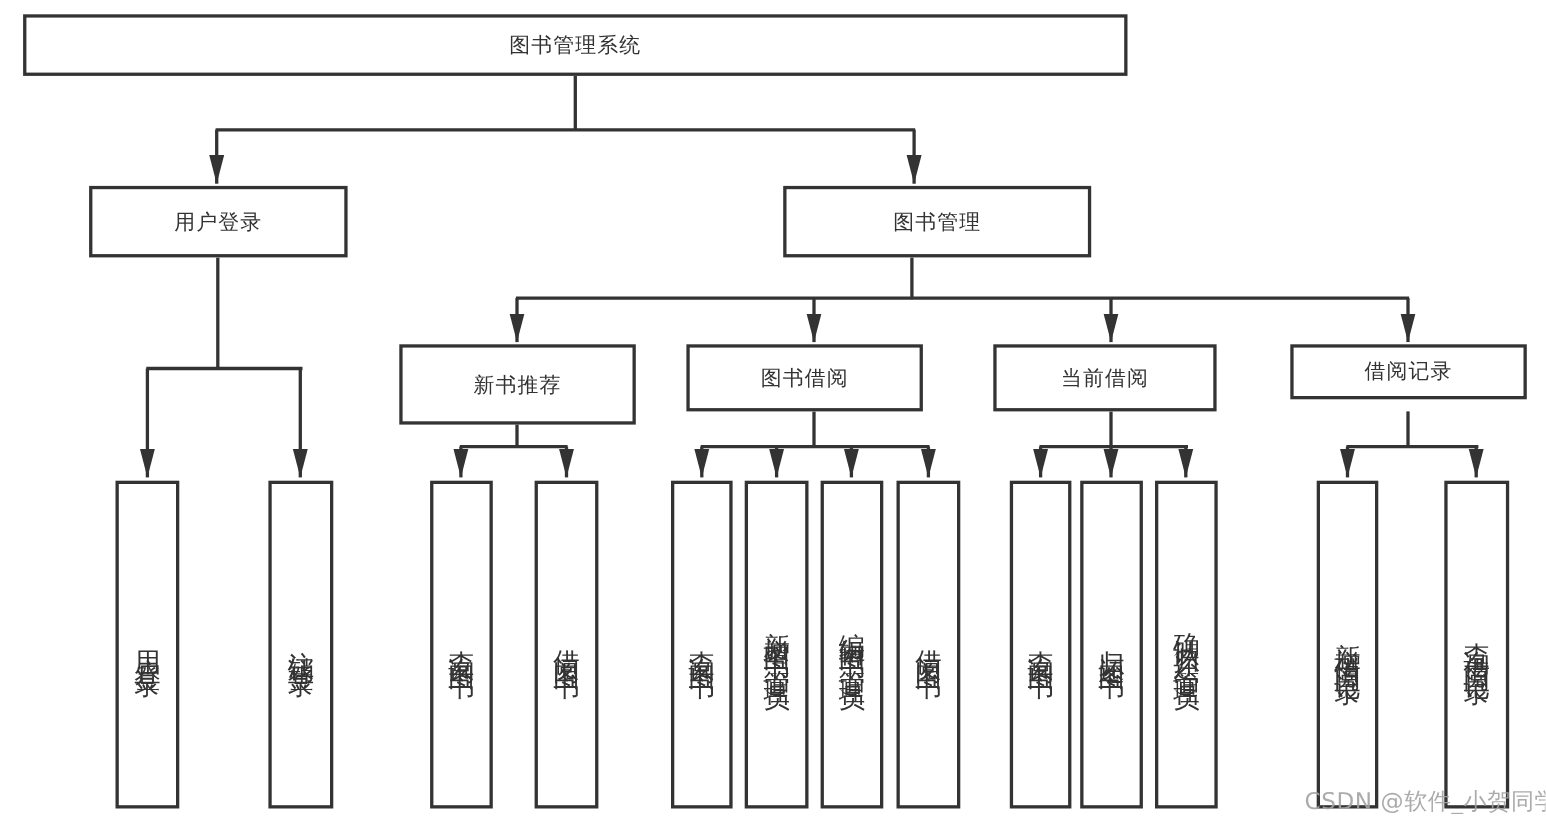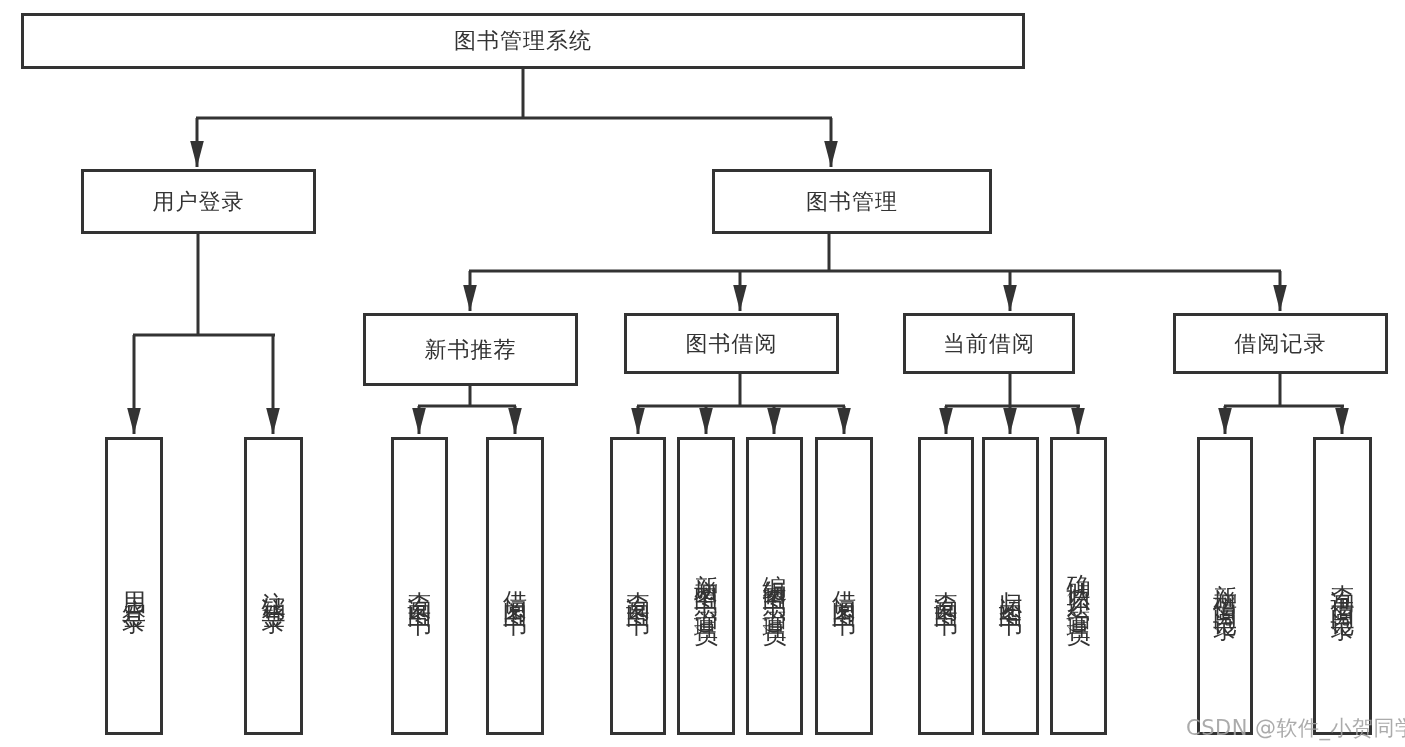--- a/index.html
+++ b/index.html
@@ -6,21 +6,21 @@
   body{
     width:1405px;height:747px;position:relative;background:#ffffff;
     font-family:"DejaVu Sans",sans-serif;color:#333333;overflow:hidden;
   }
   #connectors{position:absolute;left:0;top:0;width:1405px;height:747px;}
   #connectors line{stroke:#333333;stroke-width:3;}
   .box{
     position:absolute;box-sizing:border-box;border:3px solid #333333;background:#ffffff;
     display:flex;align-items:center;justify-content:center;
   }
-  .box .hlabel{font-size:22px;letter-spacing:1px;white-space:nowrap;}
+  .box .hlabel{font-size:19px;letter-spacing:1px;white-space:nowrap;}
   .box .vlabel{
     writing-mode:vertical-rl;text-orientation:mixed;
     font-size:24px;letter-spacing:7px;line-height:1;white-space:nowrap;
   }
   .watermark{
     position:absolute;left:1186px;top:714px;font-size:21px;letter-spacing:0.5px;
     color:#a3a3a3;opacity:0.9;white-space:nowrap;z-index:5;
   }
 </style>
 </head>
@@ -98,24 +98,24 @@
 <div class="box" style="left:712px;top:169px;width:280px;height:65px">
   <span class="hlabel">图书管理</span>
 </div>
 
 <div class="box" style="left:363px;top:313px;width:215px;height:73px">
   <span class="hlabel">新书推荐</span>
 </div>
 <div class="box" style="left:624px;top:313px;width:215px;height:61px">
   <span class="hlabel">图书借阅</span>
 </div>
-<div class="box" style="left:903px;top:313px;width:172px;height:61px">
+<div class="box" style="left:903px;top:313px;width:203px;height:61px">
   <span class="hlabel">当前借阅</span>
 </div>
-<div class="box" style="left:1173px;top:313px;width:215px;height:61px">
+<div class="box" style="left:1173px;top:313px;width:215px;height:50px">
   <span class="hlabel">借阅记录</span>
 </div>
 
 <div class="box" style="left:105px;top:437px;width:58px;height:298px">
   <span class="vlabel">用户登录</span>
 </div>
 <div class="box" style="left:244px;top:437px;width:59px;height:298px">
   <span class="vlabel">注销登录</span>
 </div>
 

